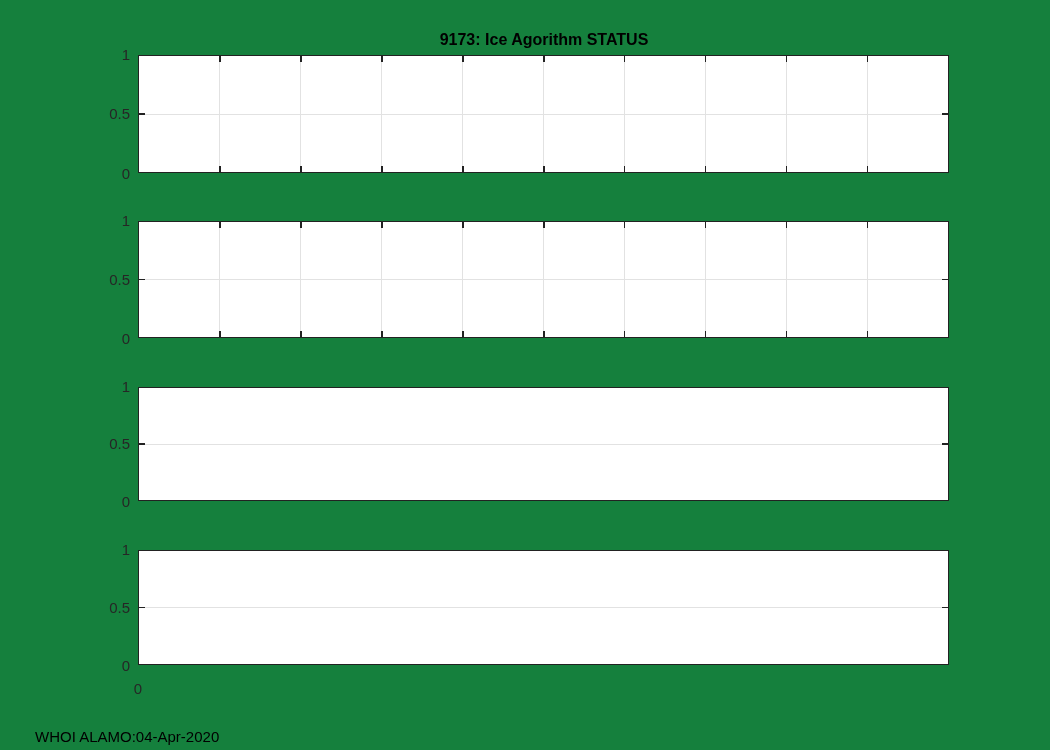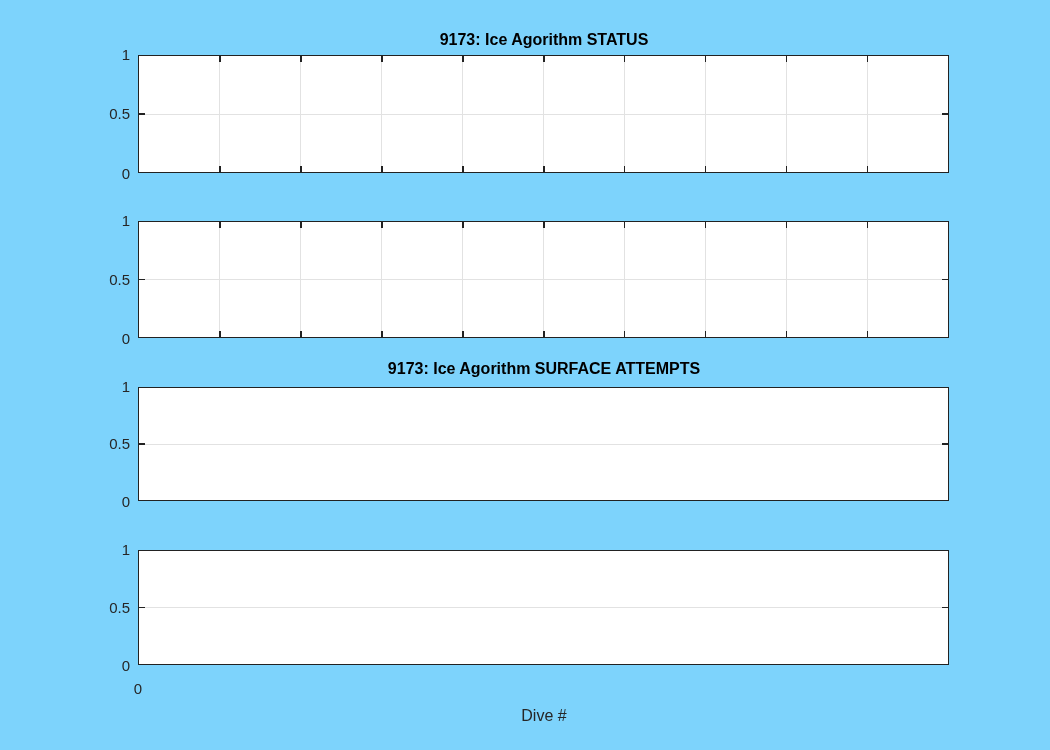--- a/index.html
+++ b/index.html
@@ -5,21 +5,21 @@
   :root{
     --axis-color:#222222;
     --grid-color:#e2e2e2;
     --tick-label-color:#262626;
     --title-color:#000000;
   }
   html,body{margin:0;padding:0;background:#ffffff;}
   #canvas{
     position:relative;
     width:1050px;height:750px;
-    background:#7dd3fc;
+    background:#15803d;
     font-family:"Liberation Sans", sans-serif;
     overflow:hidden;
   }
   .subplot-title{
     position:absolute;left:138px;width:812px;height:22px;line-height:22px;
     text-align:center;font-size:16px;font-weight:bold;color:var(--title-color);
     white-space:nowrap;
   }
   .plot-box{
     position:absolute;left:138px;width:809px;
@@ -120,35 +120,34 @@
       <div class="tick v" style="left: calc(90% - 0.5px); top: 0px;"></div>
       <div class="tick v" style="left: calc(90% - 0.5px); bottom: 0px;"></div>
       <div class="hgrid" style="top: calc(50% - 0.5px);"></div>
       <div class="tick h" style="top: calc(50% - 0.75px); left: 0px;"></div>
       <div class="tick h" style="top: calc(50% - 0.75px); right: 0px;"></div>
     </div>
   <div class="ylab" style="top:211px;">1</div>
   <div class="ylab" style="top:270px;">0.5</div>
   <div class="ylab" style="top:329px;">0</div>
 
-  <div class="subplot-title" style="top:358px;">9173: Ice Agorithm SURFACE ATTEMPTS</div>
   <div class="plot-box" style="top:387px;height:112px;">
       <div class="hgrid" style="top: calc(50% - 0.5px);"></div>
       <div class="tick h" style="top: calc(50% - 0.75px); left: 0px;"></div>
       <div class="tick h" style="top: calc(50% - 0.75px); right: 0px;"></div>
     </div>
   <div class="ylab" style="top:377px;">1</div>
   <div class="ylab" style="top:434px;">0.5</div>
   <div class="ylab" style="top:492px;">0</div>
 
   <div class="plot-box" style="top:550px;height:113px;">
       <div class="hgrid" style="top: calc(50% - 0.5px);"></div>
       <div class="tick h" style="top: calc(50% - 0.75px); left: 0px;"></div>
       <div class="tick h" style="top: calc(50% - 0.75px); right: 0px;"></div>
     </div>
   <div class="ylab" style="top:540px;">1</div>
   <div class="ylab" style="top:598px;">0.5</div>
   <div class="ylab" style="top:656px;">0</div>
 
   <div class="xlab" style="top:679px;">0</div>
-  <div class="axis-label" style="top:704px;">Dive #</div>
+  <div class="footer">WHOI ALAMO:04-Apr-2020</div>
 
 </div>
 
 </body></html>

